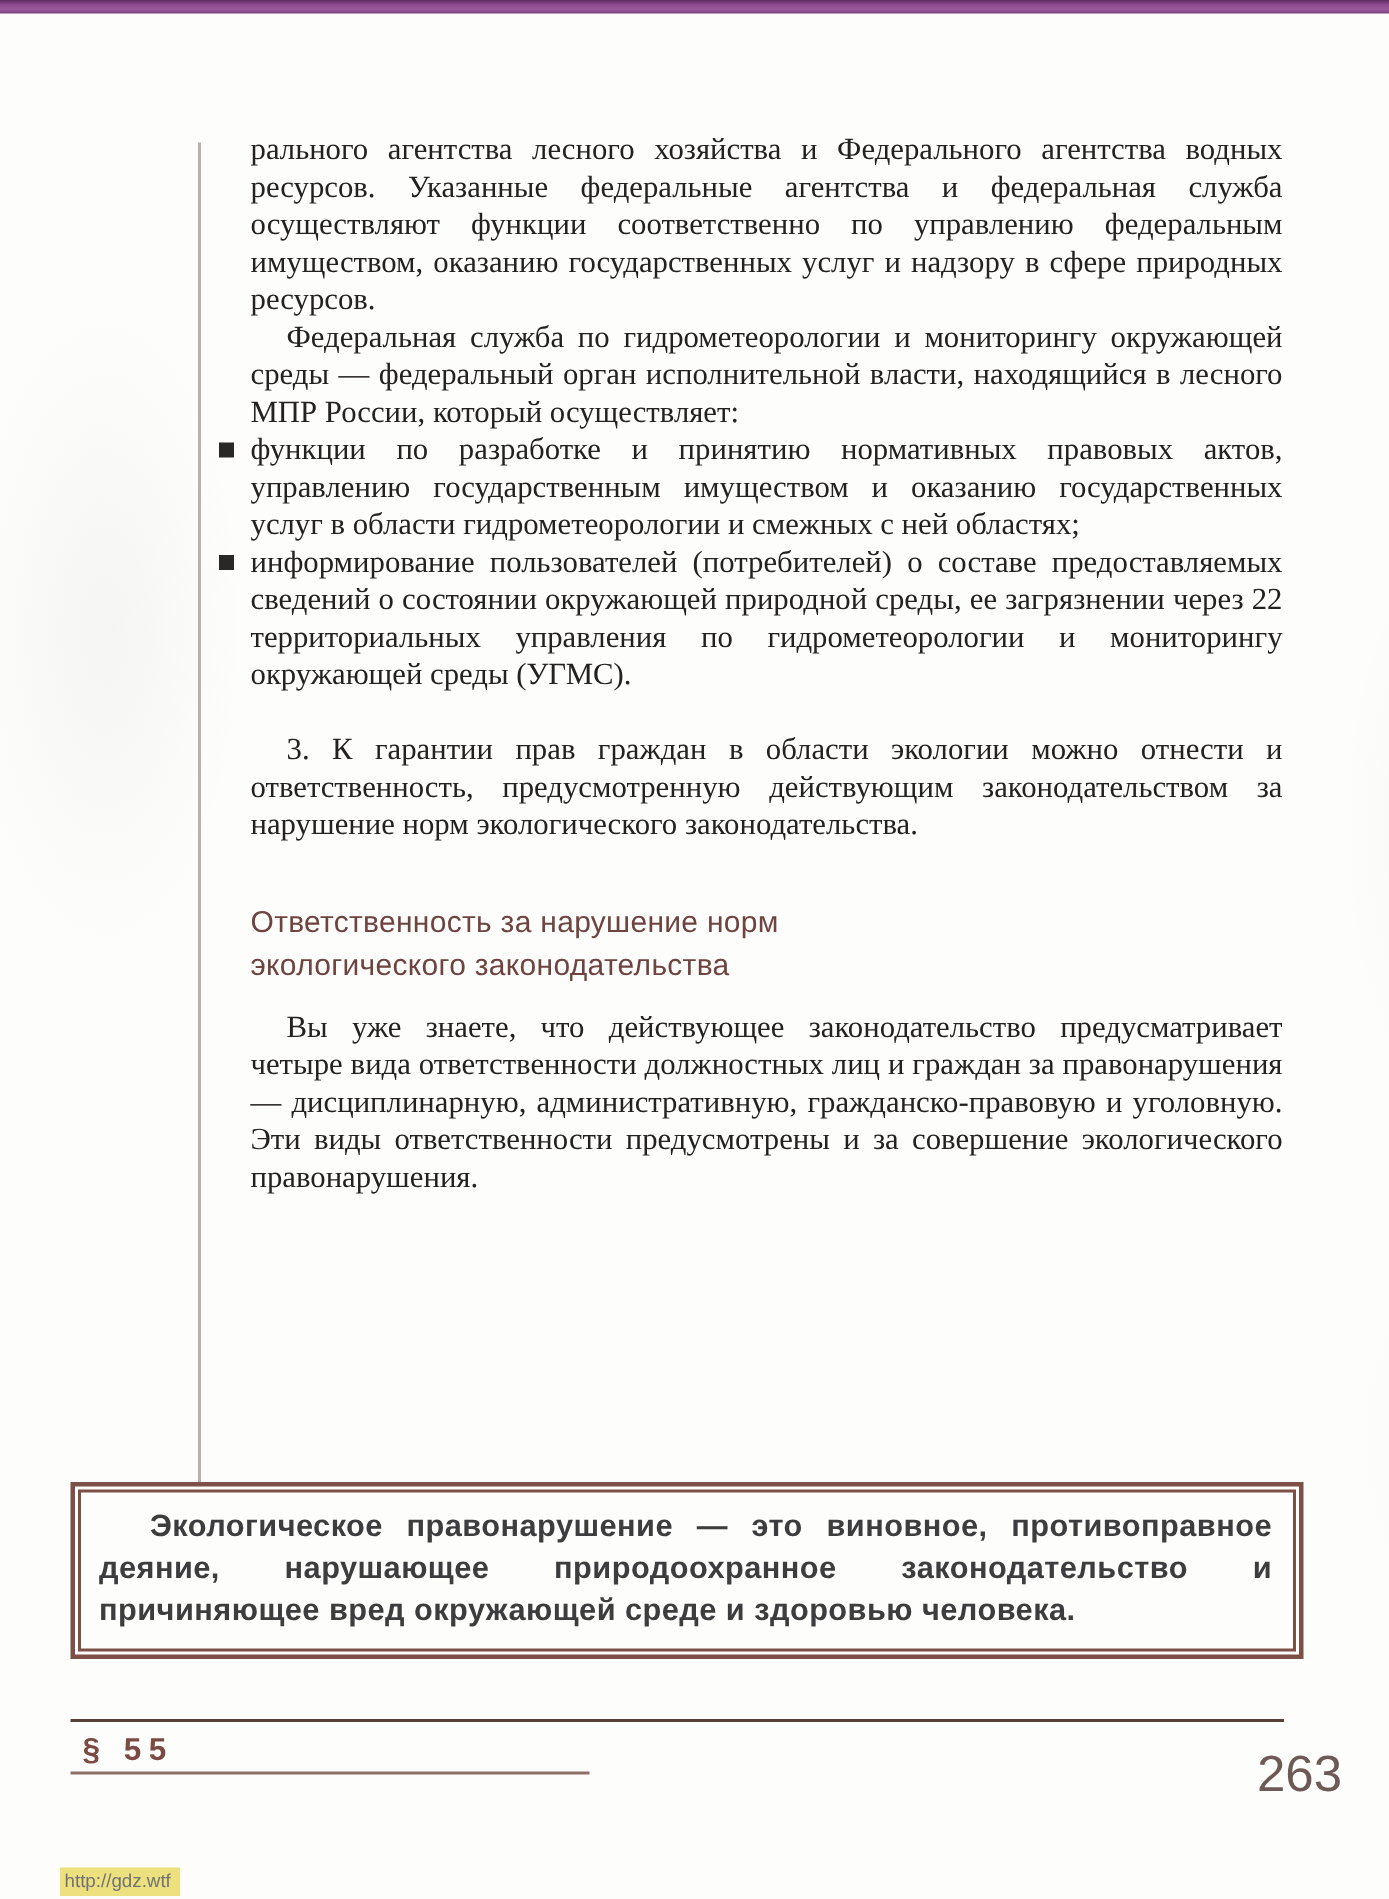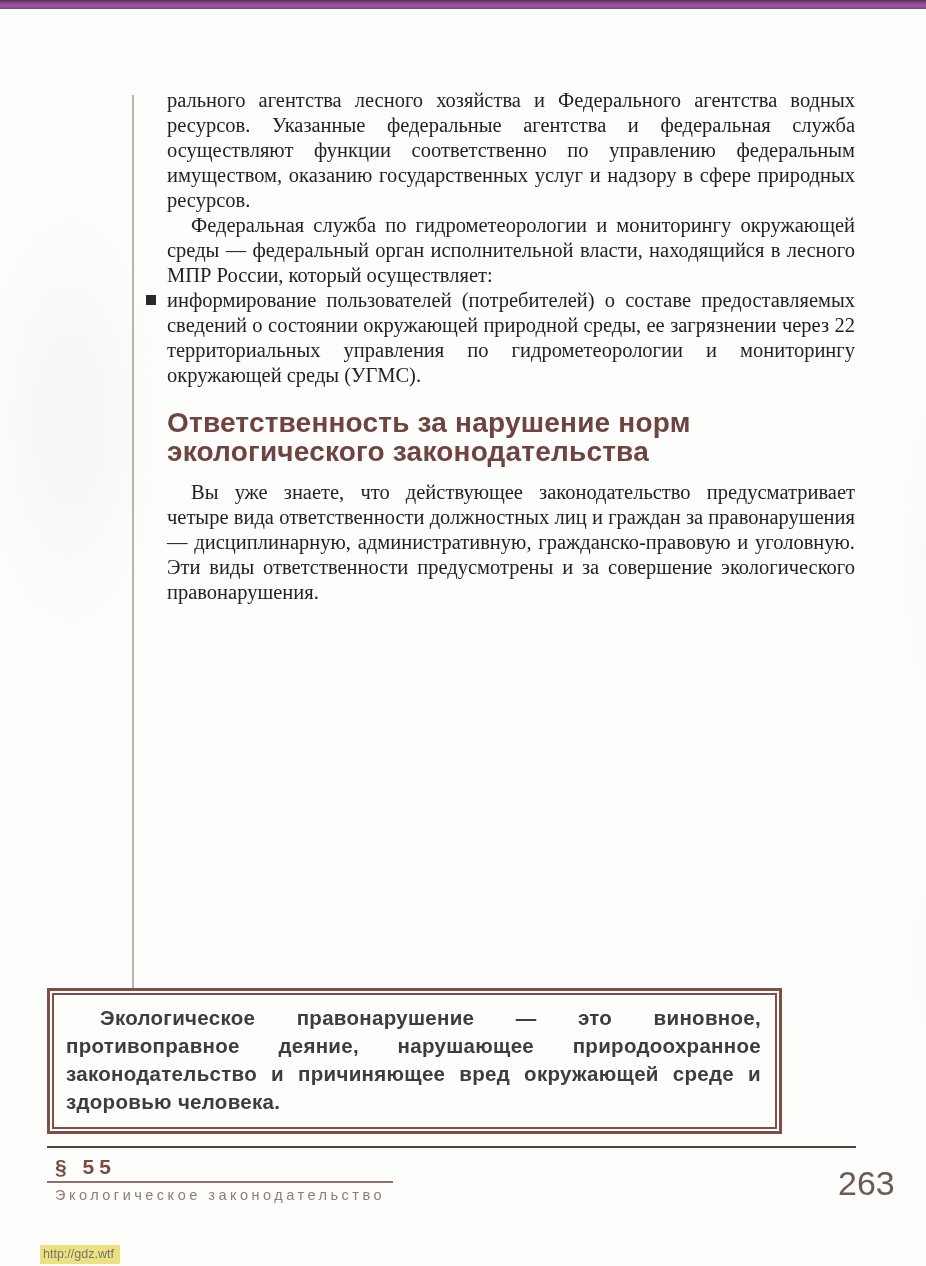--- a/index.html
+++ b/index.html
@@ -35,28 +35,28 @@
   .content p{margin:0;}
   .indent{text-indent:24px;}
   .gap-top{margin-top:25px !important;}
   ul.bullets{list-style:none;margin:0;padding:0;}
   ul.bullets li{position:relative;margin:0;}
   .bullet-sq{
     position:absolute;left:-21px;top:7px;width:10px;height:10px;
     background:#2a2728;display:block;
   }
   h2.sec-heading{
-    margin:20px 0 14px 0;
+    margin:38px 0 14px 0;
     font-family:"Liberation Sans","DejaVu Sans",sans-serif;
-    font-weight:bold;font-size:28px;line-height:29px;
+    font-weight:normal;font-size:20px;line-height:29px;
     color:#6f4340;text-align:left;text-indent:0;
     white-space:pre-line;letter-spacing:0.2px;
   }
   .def-box{
-    position:absolute;left:47px;top:988px;width:735px;
+    position:absolute;left:47px;top:988px;width:822px;
     border:3px solid #7c4f47;background:#fdfdfb;
     box-sizing:border-box;padding:2px;
   }
   .def-box-inner{
     border:2px solid #7c4f47;
     padding:9px 14px 11px 12px;
   }
   .def-box-inner p{
     margin:0;
     font-family:"Liberation Sans","DejaVu Sans",sans-serif;
@@ -103,38 +103,42 @@
 
   <div class="v-rule"></div>
 
   <main class="content">
     <p>рального агентства лесного хозяйства и Федерального агентства водных ресурсов. Указанные федеральные агентства и федеральная служба осуществляют функции соответственно по управлению федеральным имуществом, оказанию государственных услуг и надзору в сфере природных ресурсов.</p>
     <p class="indent">Федеральная служба по гидрометеорологии и мониторингу окружающей среды — федеральный орган исполнительной власти, находящийся в лесного МПР России, который осуществляет:</p>
 
     <ul class="bullets">
       <li>
         <span class="bullet-sq"></span>
+        <span>функции по разработке и принятию нормативных правовых актов, управлению государственным имуществом и оказанию государственных услуг в области гидрометеорологии и смежных с ней областях;</span>
+      </li>
+      <li>
+        <span class="bullet-sq"></span>
         <span>информирование пользователей (потребителей) о составе предоставляемых сведений о состоянии окружающей природной среды, ее загрязнении через 22 территориальных управления по гидрометеорологии и мониторингу окружающей среды (УГМС).</span>
       </li>
     </ul>
 
+    <p class="indent gap-top">3. К гарантии прав граждан в области экологии можно отнести и ответственность, предусмотренную действующим законодательством за нарушение норм экологического законодательства.</p>
 
     <h2 class="sec-heading">Ответственность за нарушение норм
 экологического законодательства</h2>
 
     <p class="indent">Вы уже знаете, что действующее законодательство предусматривает четыре вида ответственности должностных лиц и граждан за правонарушения — дисциплинарную, административную, гражданско-правовую и уголовную. Эти виды ответственности предусмотрены и за совершение экологического правонарушения.</p>
   </main>
 
   <div class="def-box">
     <div class="def-box-inner">
       <p>Экологическое правонарушение — это виновное, противоправное деяние, нарушающее природоохранное законодательство и причиняющее вред окружающей среде и здоровью человека.</p>
     </div>
   </div>
 
   <div class="footer-rule"></div>
   <div class="section-label">§ 55</div>
   <div class="footer-thin-rule"></div>
-  <div class="chapter-label">Экологическое законодательство</div>
   <div class="page-number">263</div>
 
   <div class="watermark">http://gdz.wtf</div>
 
 </div>
 
 </body></html>

